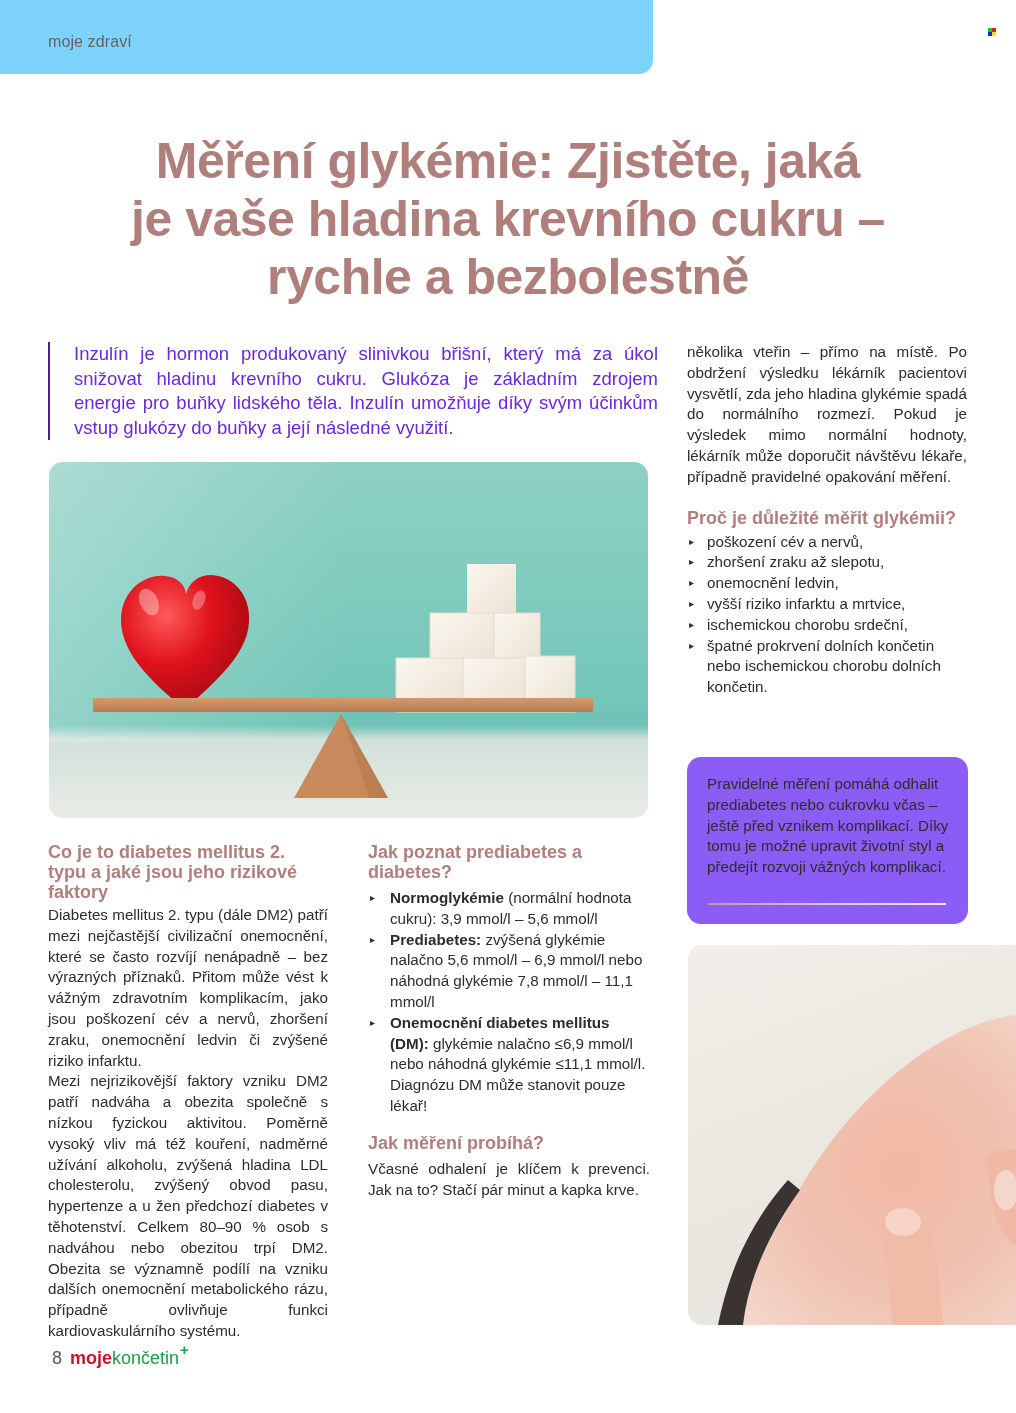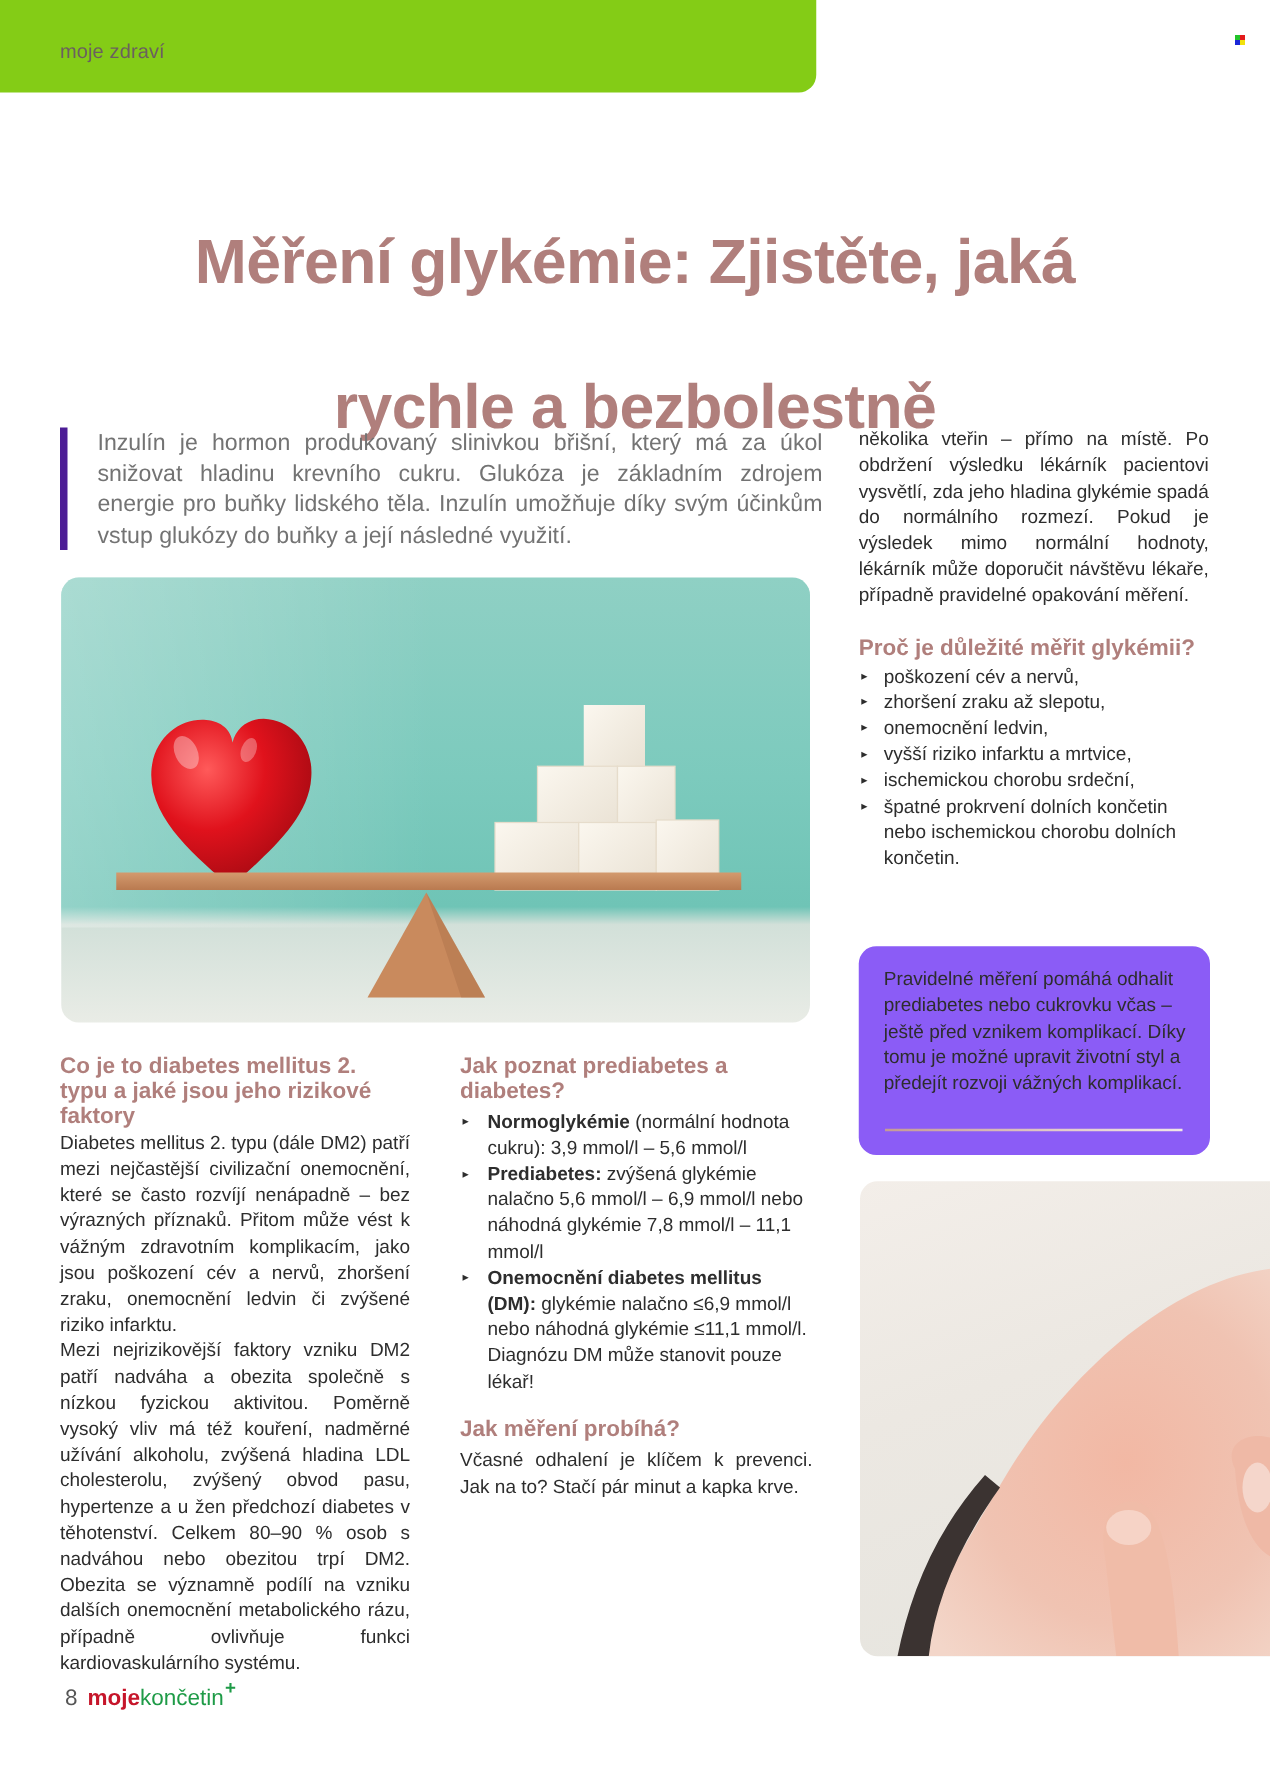--- a/index.html
+++ b/index.html
@@ -1,43 +1,43 @@
 <!DOCTYPE html>
 <html><head>
 <meta charset="utf-8">
 <style>
   * { box-sizing: border-box; margin: 0; padding: 0; }
   html, body { width: 1016px; height: 1413px; background: #ffffff; overflow: hidden; }
   body { position: relative; font-family: "Liberation Sans", "DejaVu Sans", sans-serif; color: #2a2a2a; }
 
   .header-band {
     position: absolute; left: 0; top: 0; width: 653px; height: 74px;
-    background: #84cc16; border-bottom-right-radius: 14px;
+    background: #7dd3fc; border-bottom-right-radius: 14px;
   }
   .header-band .section-label {
     position: absolute; left: 48px; top: 33px; font-size: 16px; color: #6b5f5f; letter-spacing: 0.1px;
   }
   .color-mark { position: absolute; left: 988px; top: 28px; width: 8px; height: 8px; }
   .color-mark span { position: absolute; width: 4px; height: 4px; }
   .cm-g { left: 0; top: 0; background: #22c42a; }
   .cm-r { left: 4px; top: 0; background: #e31b1b; }
   .cm-b { left: 0; top: 4px; background: #1a27d8; }
   .cm-y { left: 4px; top: 4px; background: #f2e10c; }
 
   .title {
     position: absolute; left: 80px; top: 132px; width: 856px;
     text-align: center; color: #b07f7c; font-size: 50px; line-height: 58px;
-    font-family: "Liberation Sans", "DejaVu Sans", sans-serif; letter-spacing: -0.5px; margin-top: 48px;
+    font-family: "Liberation Sans", "DejaVu Sans", sans-serif; letter-spacing: -0.5px;
   }
   .title .title-bold { font-weight: bold; }
 
   .lead {
     position: absolute; left: 48px; top: 342px; width: 610px;
-    border-left: 6px solid #4c1d95; padding-left: 24px;
-    font-size: 18.5px; line-height: 24.5px; color: #737373; text-align: justify;
+    border-left: 2px solid #4c1d95; padding-left: 24px;
+    font-size: 18.5px; line-height: 24.5px; color: #6d28d9; text-align: justify;
   }
 
   .hero-img {
     position: absolute; left: 49px; top: 462px; width: 599px; height: 356px;
     border-radius: 14px; overflow: hidden;
     background: linear-gradient(180deg, #8fd0c4 0%, #7ccabd 45%, #6fc4b6 74%, #d2e0d9 78%, #e9ece6 100%);
   }
   .hero-img svg { position: absolute; left: 0; top: 0; }
 
   .col-text { font-size: 15.2px; line-height: 20.8px; color: #2d2d2d; }
@@ -93,21 +93,21 @@
 </div>
 <div class="color-mark">
   <span class="cm-g"></span>
     <span class="cm-r"></span>
     <span class="cm-b"></span>
     <span class="cm-y"></span>
 </div>
 
 <h1 class="title">
   <span class="title-bold">Měření glykémie:</span><span> Zjistěte, jaká</span><br>
-  <br>
+  <span>je vaše hladina krevního cukru –</span><br>
   <span>rychle a bezbolestně</span>
 </h1>
 
 <p class="lead">Inzulín je hormon produkovaný slinivkou břišní, který má za úkol snižovat hladinu krevního cukru. Glukóza je základním zdrojem energie pro buňky lidského těla. Inzulín umožňuje díky svým účinkům vstup glukózy do buňky a její následné využití.</p>
 
 <div class="hero-img">
   <svg width="599" height="356" viewBox="0 0 599 356">
     <defs>
       <radialGradient id="heartG" cx="0.35" cy="0.3" r="0.8">
         <stop offset="0" stop-color="#ff5a5a"></stop>

